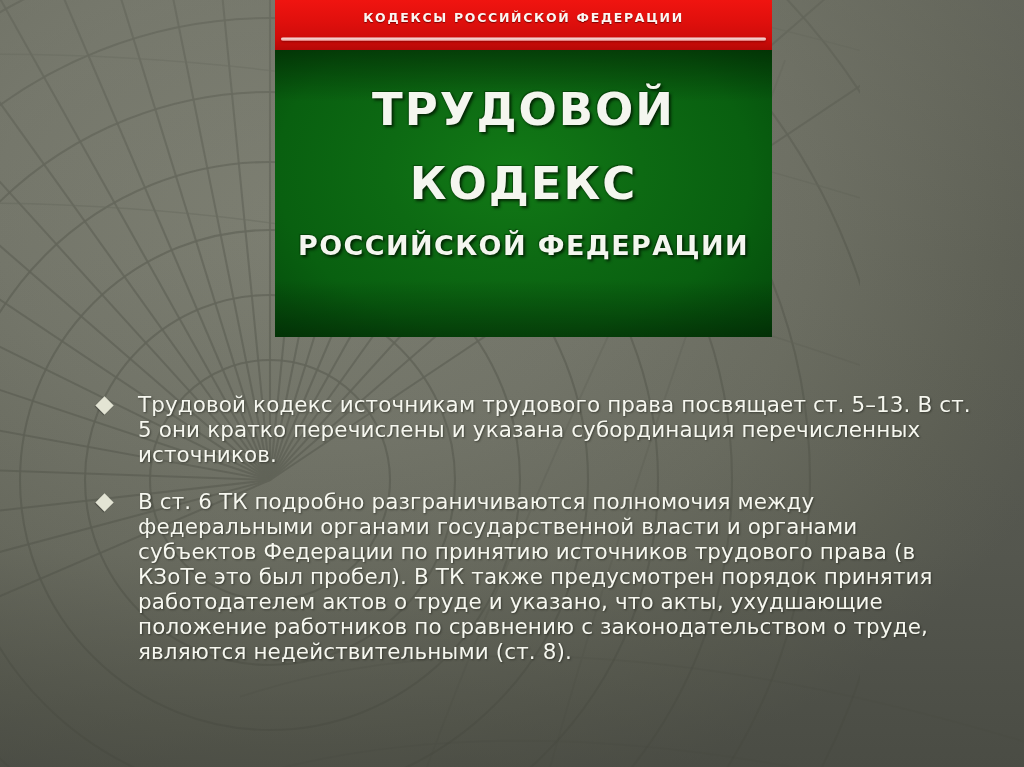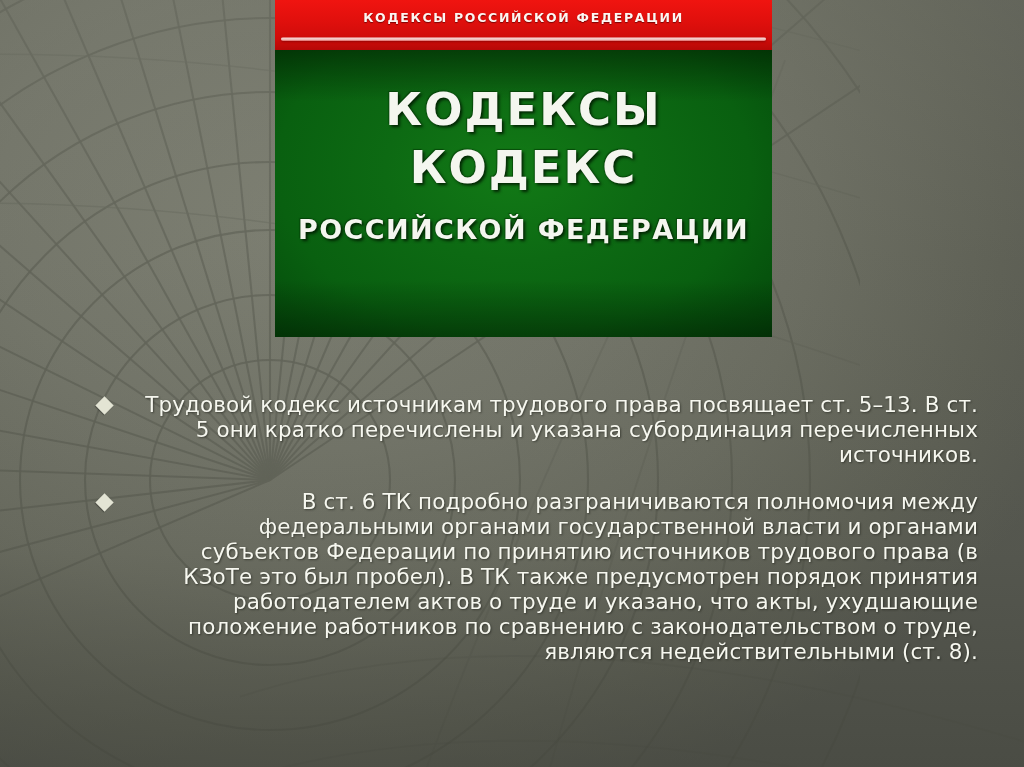--- a/index.html
+++ b/index.html
@@ -114,21 +114,21 @@
   }
   .bt1 {
     font-size: 45px;
     letter-spacing: 2px;
     line-height: 52px;
   }
   .bt2 {
     font-size: 45px;
     letter-spacing: 2px;
     line-height: 56px;
-    margin-top: 4px;
+    margin-top: 20px;
   }
   .bt3 {
     font-size: 27px;
     letter-spacing: 1.4px;
     line-height: 32px;
     margin-top: 18px;
   }
 
   
   .content {
@@ -154,21 +154,20 @@
   }
   .bullet-text {
     flex: 1 1 auto;
     color: #f6f7ef;
     font-family: "DejaVu Sans", sans-serif;
     font-size: 21.5px;
     line-height: 25px;
     letter-spacing: 0.1px;
     text-shadow: 1px 1px 2px rgba(25,28,20,0.55);
     white-space: pre-line;
-    text-align: right;
   }
 </style>
 </head>
 <body>
 
 <div id="slide">
 
   <div class="bg-base"></div>
 
   <svg class="bg-grid" viewBox="0 0 1180 1180" xmlns="http://www.w3.org/2000/svg">
@@ -231,21 +230,21 @@
 
   <div class="bg-vignette"></div>
 
   <div class="book">
     <div class="book-band">
       <div class="book-band-text">КОДЕКСЫ РОССИЙСКОЙ ФЕДЕРАЦИИ</div>
       <div class="book-band-rule"></div>
     </div>
     <div class="book-body">
       <div class="book-title-wrap">
-        <div class="bt1">КОДЕКСЫ</div>
+        <div class="bt1">ТРУДОВОЙ</div>
         <div class="bt2">КОДЕКС</div>
         <div class="bt3">РОССИЙСКОЙ ФЕДЕРАЦИИ</div>
       </div>
     </div>
   </div>
 
   <div class="content">
 
     <div class="bullet-row">
       <span class="bullet-marker"></span>

